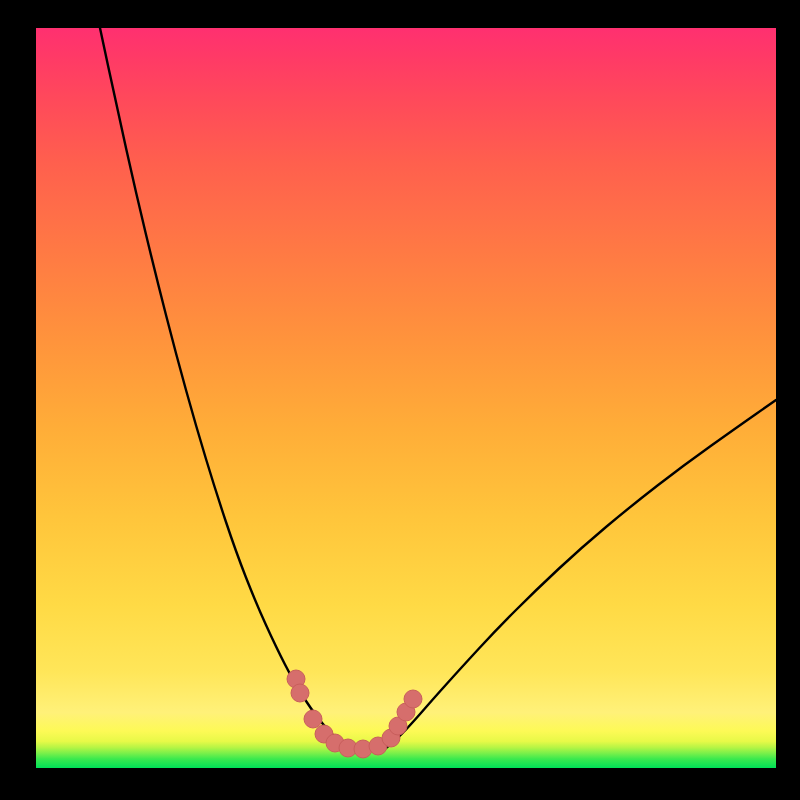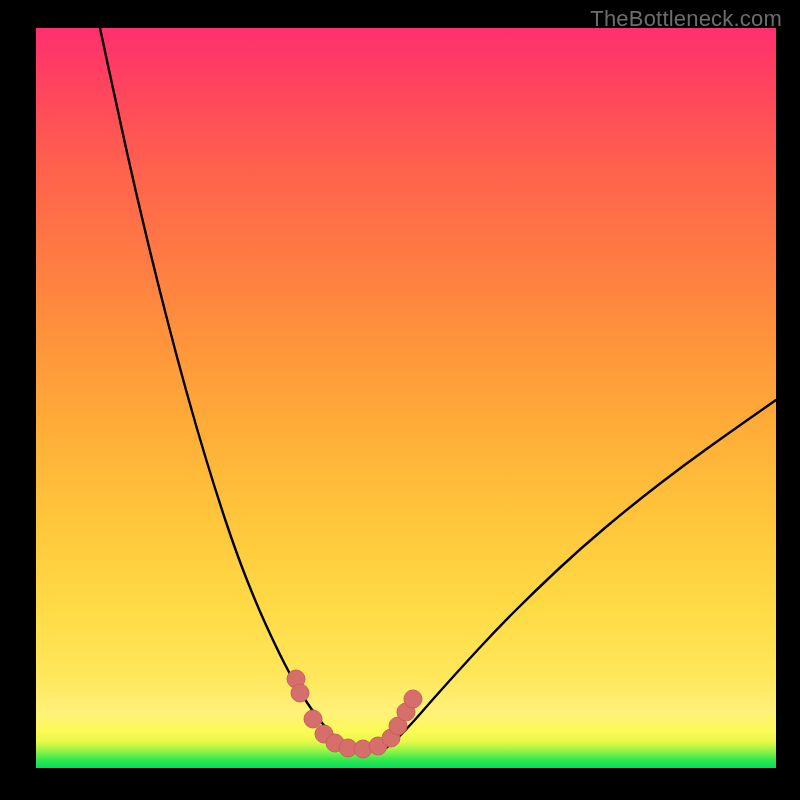--- a/index.html
+++ b/index.html
@@ -62,21 +62,20 @@
     width: 740px;
     height: 740px;
     overflow: visible;
   }
 </style>
 </head>
 <body>
 
 <div class="frame">
 
-  <div class="watermark">TheBottleneck.com</div>
 
   <div class="plot">
     <svg class="curves" viewBox="0 0 740 740" preserveAspectRatio="none">
       <path id="left-branch-path" fill="none" stroke="#000000" stroke-width="2.4" stroke-linecap="round" d="M 64 0 Q 64 0 72 37.5 Q 80 75 90 120 Q 100 165 110 206.5 Q 120 248 130 287 Q 140 326 150 362 Q 160 398 170 431 Q 180 464 190 494 Q 200 524 210 549.5 Q 220 575 230 597 Q 240 619 249 636.5 Q 258 654 266.5 667.5 Q 275 681 282.5 690.5 Q 290 700 296 706 Q 302 712 307 716 L 312 720"></path>
       <path id="right-branch-path" fill="none" stroke="#000000" stroke-width="2.4" stroke-linecap="round" d="M 350 720 Q 350 720 356 715 Q 362 710 370 701.5 Q 378 693 388 681.5 Q 398 670 411.5 655 Q 425 640 442.5 621 Q 460 602 480 582 Q 500 562 522.5 541 Q 545 520 570 499 Q 595 478 621.5 457.5 Q 648 437 674 418.5 Q 700 400 720 386 L 740 372"></path>
       <g id="marker-group">
           <circle cx="260" cy="651" r="9" fill="#d66e6c" stroke="#c85e5c" stroke-width="1"></circle>
           <circle cx="264" cy="665" r="9" fill="#d66e6c" stroke="#c85e5c" stroke-width="1"></circle>
           <circle cx="277" cy="691" r="9" fill="#d66e6c" stroke="#c85e5c" stroke-width="1"></circle>
           <circle cx="288" cy="706" r="9" fill="#d66e6c" stroke="#c85e5c" stroke-width="1"></circle>

